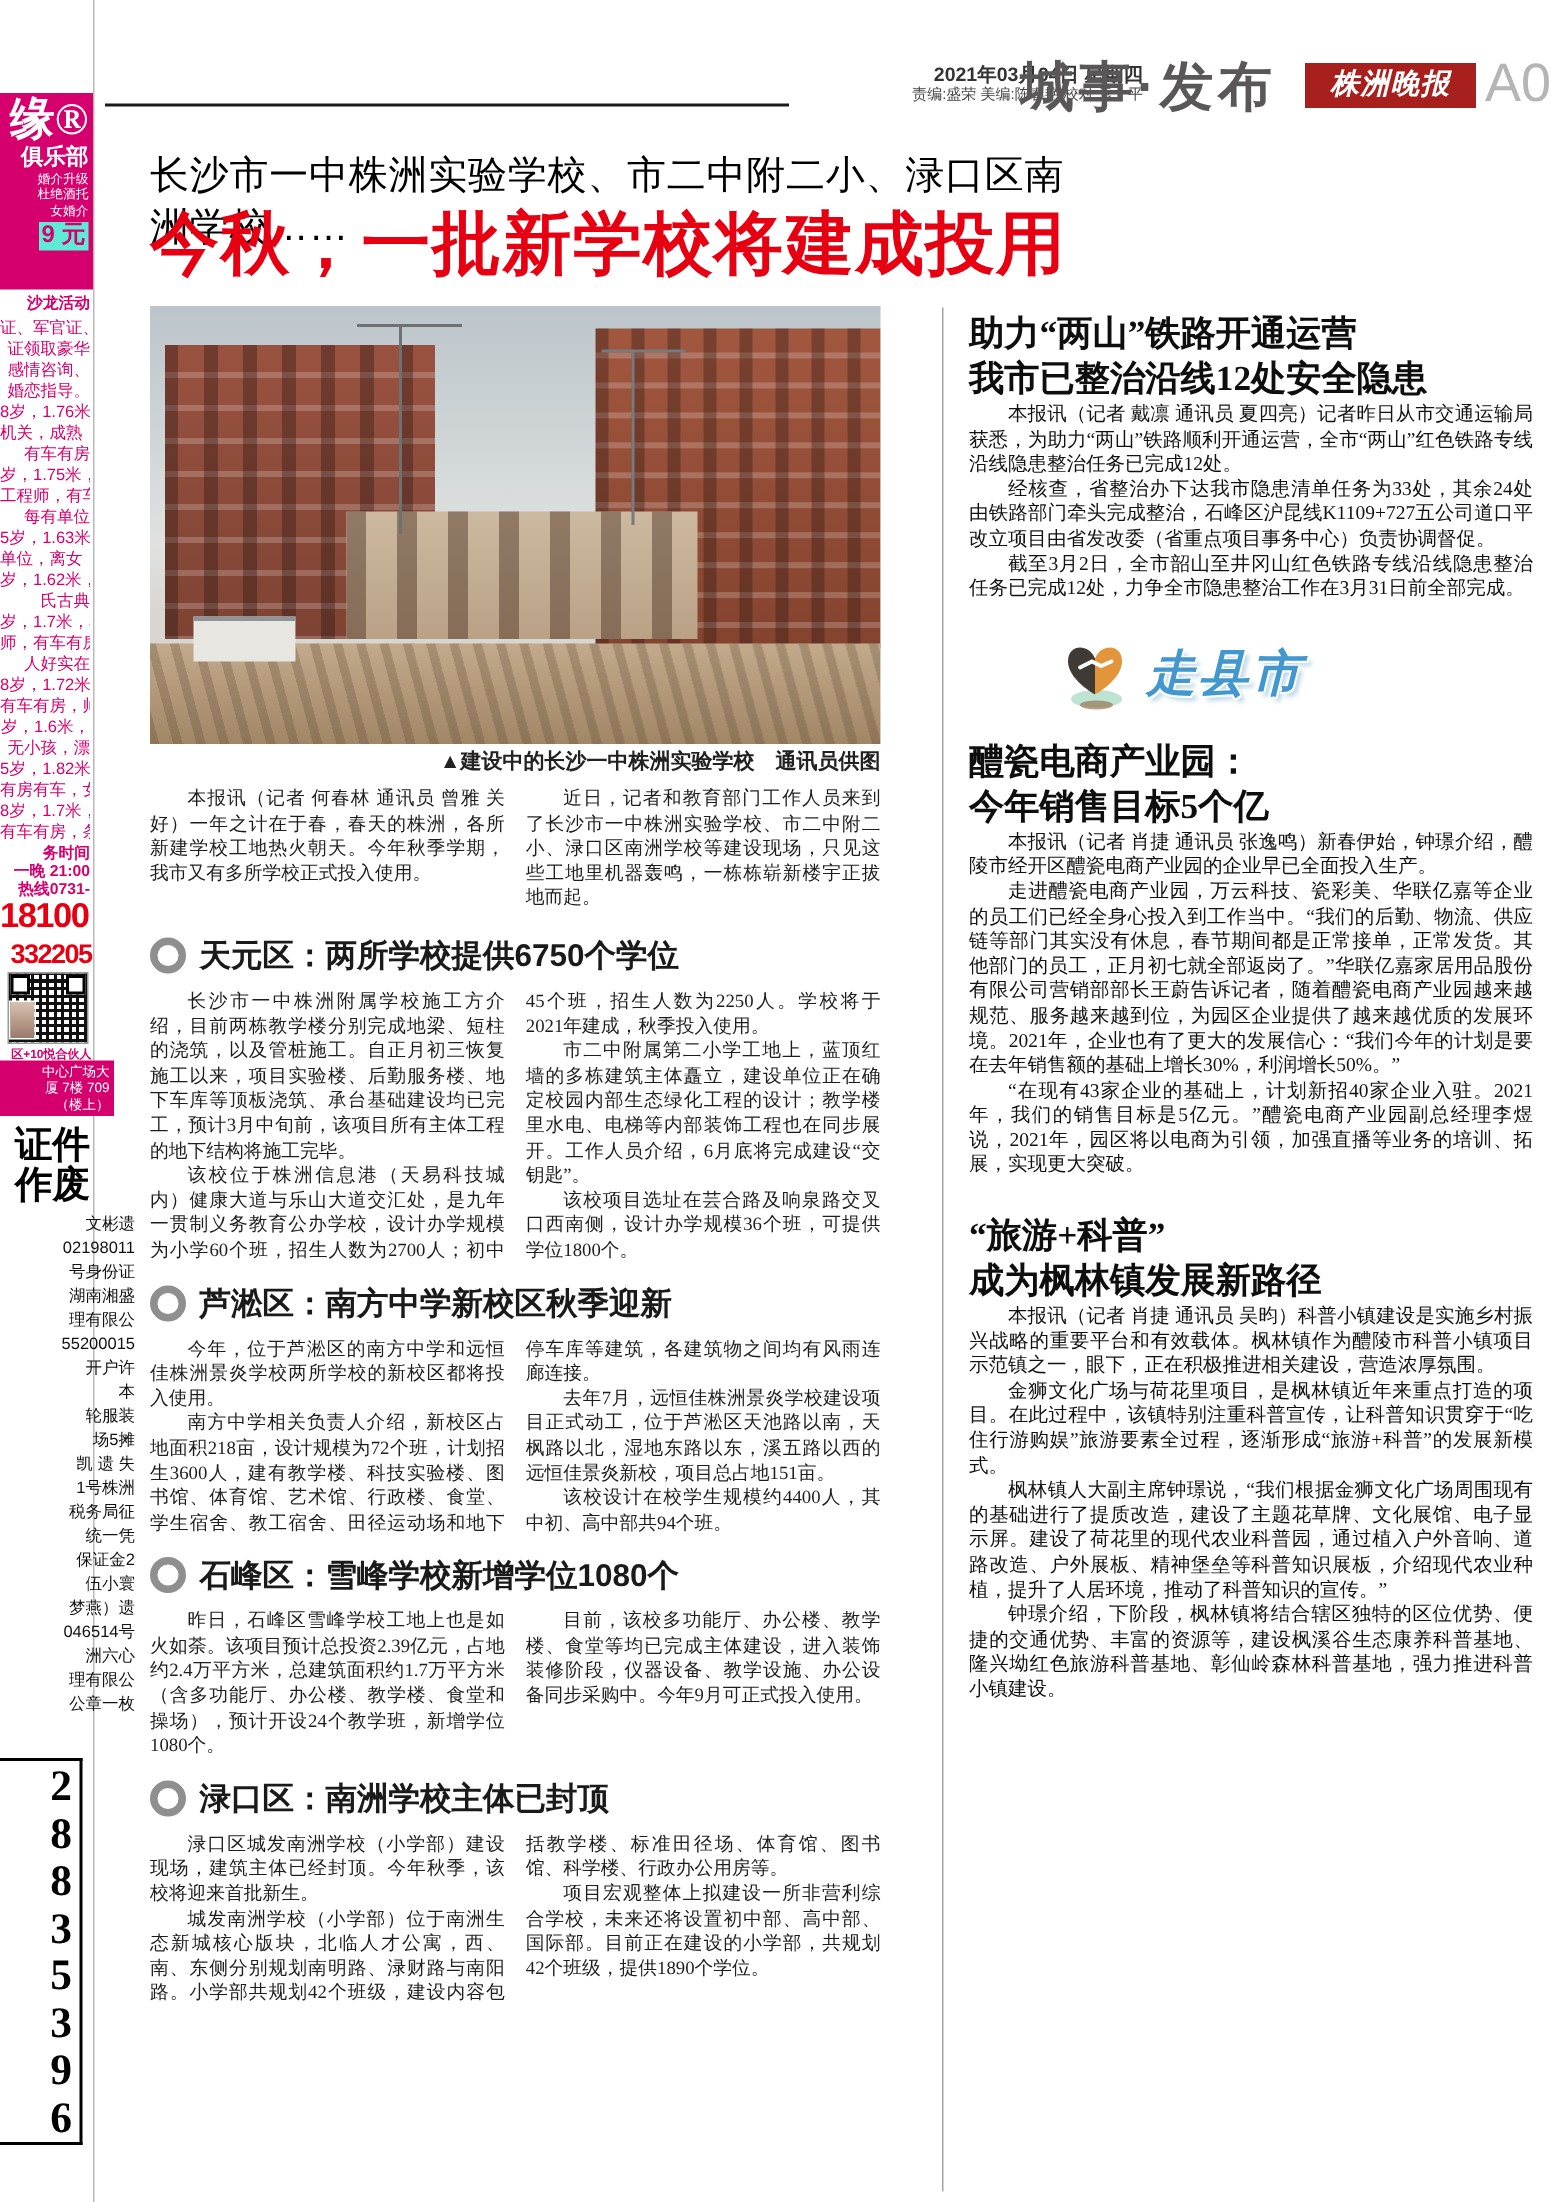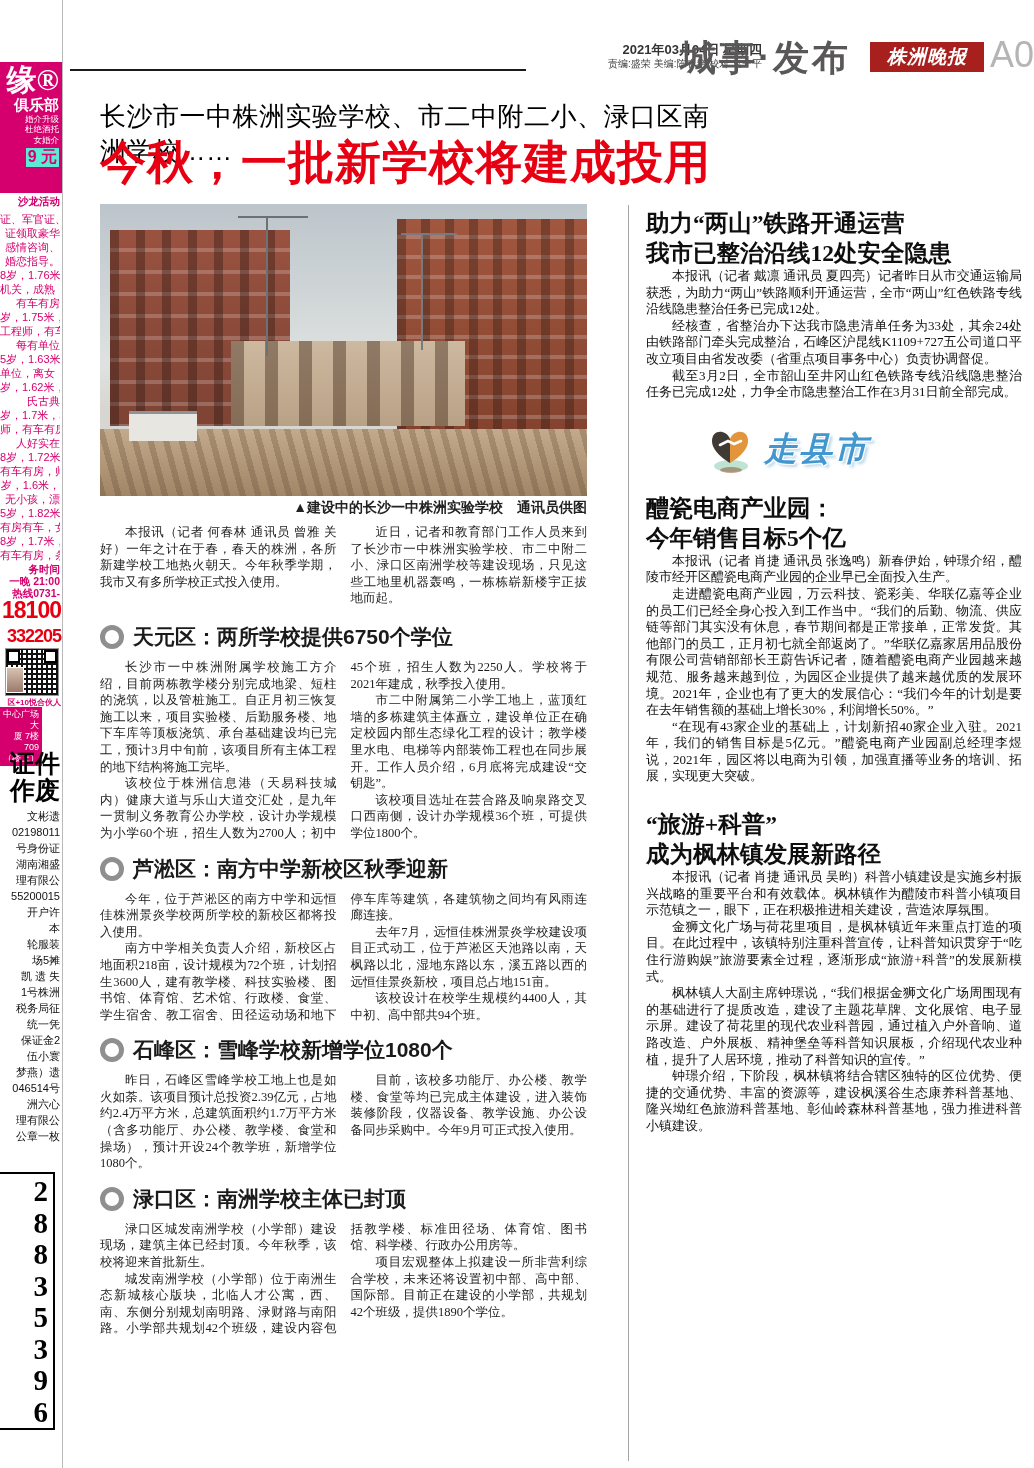--- a/index.html
+++ b/index.html
@@ -10,34 +10,34 @@
   .s-brand{position:absolute;left:0;top:62px;width:62px;height:131px;background:#d5006d;color:#fff;text-align:right;padding:2px 3px 0 0;box-sizing:border-box;}
   .s-brand-main{font-family:"Liberation Serif",serif;font-weight:bold;font-size:30px;line-height:1.05;}
   .s-brand-sub{font-weight:bold;font-size:15px;line-height:1.2;}
   .s-brand-line{font-size:8.5px;line-height:1.25;}
   .s-price{display:inline-block;background:#5eead4;color:#d5006d;font-weight:bold;font-size:16px;margin-top:3px;padding:0 2px;line-height:1.15;}
   .s-salon{position:absolute;left:0;top:195px;width:60px;text-align:right;color:#d5006d;font-size:10.5px;font-weight:bold;}
   .s-ads{position:absolute;left:0;top:212px;width:60px;text-align:right;color:#d5006d;}
   .s-ads div{font-size:11px;line-height:14px;white-space:nowrap;overflow:hidden;}
   .s-service{position:absolute;left:0;top:563px;width:60px;text-align:right;color:#d5006d;font-weight:bold;}
   .s-service div{font-size:10.5px;line-height:12px;}
-  .s-phone1{position:absolute;left:0;top:597px;width:61px;text-align:right;color:#e60012;font-weight:bold;font-size:23px;letter-spacing:-1px;}
+  .s-phone1{position:absolute;left:0;top:597px;width:48px;text-align:right;color:#e60012;font-weight:bold;font-size:23px;letter-spacing:-1px;}
   .s-phone2{position:absolute;left:0;top:626px;width:61px;text-align:right;color:#e60012;font-weight:bold;font-size:18px;letter-spacing:-1px;}
   .s-qr{position:absolute;left:6px;top:649px;width:52px;height:46px;background:
         repeating-linear-gradient(0deg,#111 0 2px,transparent 2px 5px),
         repeating-linear-gradient(90deg,#111 0 2px,#fff 2px 5px);outline:1px solid #999;}
   .s-qr::before{content:"";position:absolute;left:1px;top:1px;width:9px;height:9px;border:2px solid #000;background:#fff;}
   .s-qr::after{content:"";position:absolute;right:1px;top:1px;width:9px;height:9px;border:2px solid #000;background:#fff;}
   .s-qr-photo{position:absolute;left:0;bottom:2px;width:16px;height:24px;background:linear-gradient(#d8c2b2,#9a7a6a);border:1px solid #fff;}
   .s-partner{position:absolute;left:0;top:697px;width:61px;text-align:right;color:#d5006d;font-size:8px;font-weight:bold;}
-  .s-addr{position:absolute;left:0;top:707px;width:42px;background:#d5006d;color:#fff;text-align:right;padding:2px 3px 2px 0;box-sizing:border-box;}
+  .s-addr{position:absolute;left:0;top:707px;width:76px;background:#d5006d;color:#fff;text-align:right;padding:2px 3px 2px 0;box-sizing:border-box;}
   .s-addr div{font-size:9px;line-height:11px;}
   .s-lost-title{position:absolute;left:0;top:750px;width:60px;text-align:right;font-family:"Liberation Serif",serif;font-weight:bold;color:#000;}
   .s-lost-title div{font-size:25px;line-height:27px;}
-  .s-lost{position:absolute;left:0;top:808px;width:60px;text-align:right;color:#111;}
+  .s-lost{position:absolute;left:0;top:808px;width:60px;text-align:right;color:#111;padding-left:30px;}
   .s-lost div{font-size:11px;line-height:16px;white-space:nowrap;overflow:hidden;}
   .s-phonebox{position:absolute;left:0;top:1172px;width:55px;height:258px;border:2px solid #000;border-left:none;text-align:right;padding:2px 5px 0 0;box-sizing:border-box;}
   .s-phonebox div{font-family:"Liberation Serif",serif;font-weight:bold;font-size:29px;line-height:31.5px;color:#000;}
   
   .h-rule{position:absolute;left:70px;top:69px;width:456px;height:2px;background:#1a1a1a;}
   .h-date{position:absolute;left:510px;top:42px;width:252px;text-align:right;}
   .h-date .d1{font-size:13px;font-weight:bold;color:#333;line-height:15px;}
   .h-date .d2{font-size:10px;color:#444;line-height:13px;}
   .h-section{position:absolute;left:680px;top:34px;font-size:36px;font-weight:bold;color:#595757;letter-spacing:3px;}
   .h-logo{position:absolute;left:870px;top:42px;width:114px;height:30px;background:#a8201d;color:#fff;text-align:center;

